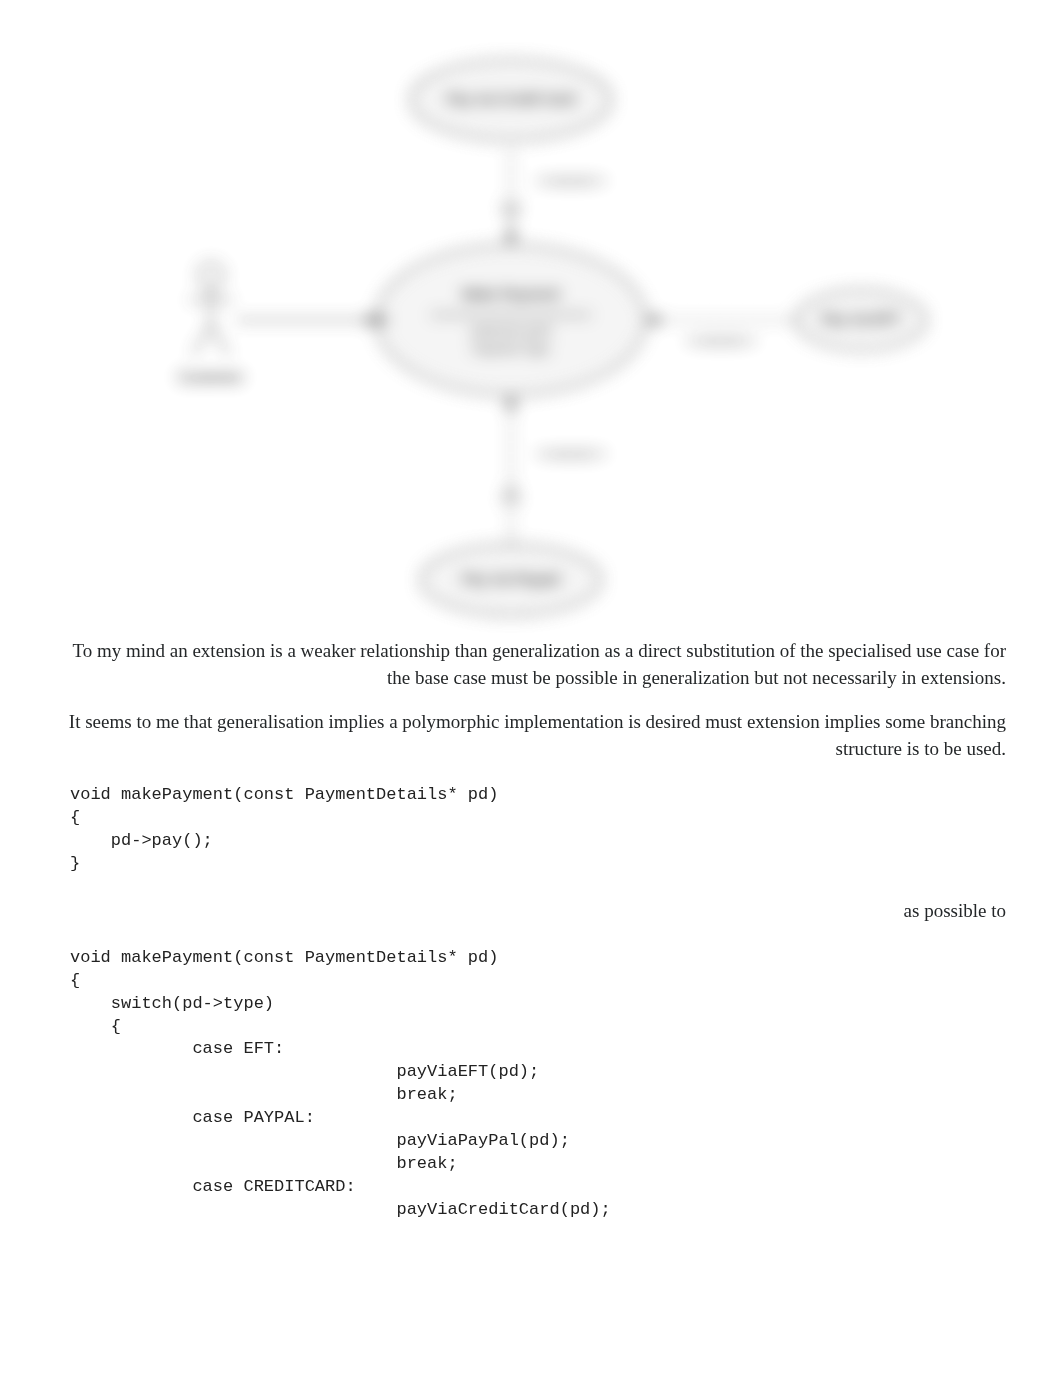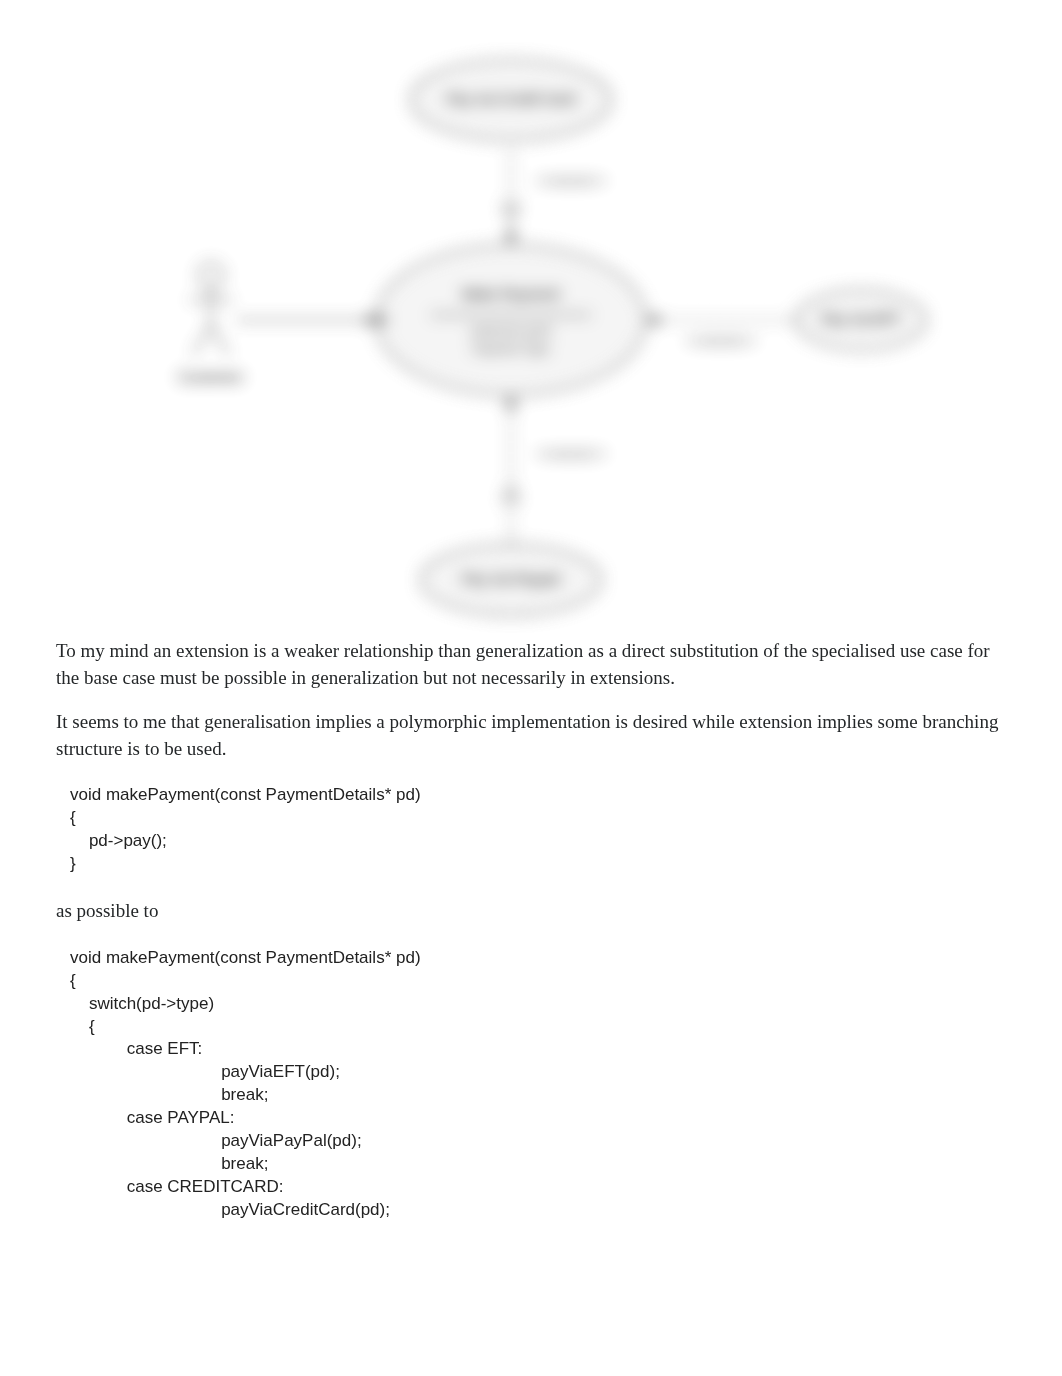--- a/index.html
+++ b/index.html
@@ -62,23 +62,24 @@
   .arrowhead {
     fill: #4a4a4a;
   }
   .tri-open {
     fill: #fff;
     stroke: #4a4a4a;
     stroke-width: 2;
   }
   p.para {
     margin: 18px 0;
+    text-align: right;
   }
   pre.code {
-    font-family: Liberation Sans, sans-serif;
+    font-family: Liberation Mono, monospace;
     font-size: 17px;
     line-height: 1.35;
     background: transparent;
     margin: 22px 0 22px 14px;
     white-space: pre;
     color: #222;
   }
 </style>
 </head>
 <body>
@@ -142,21 +143,21 @@
         <polygon points="380,375 374,388 386,388" class="arrowhead"></polygon>
         <polygon points="380,480 372,466 388,466" class="tri-open" transform="rotate(180 380 473)"></polygon>
         <text x="440" y="435" class="dtext-small">&lt;&lt;extends&gt;&gt;</text>
       </g>
 
     </svg>
   </div>
 
   <p class="para">To my mind an extension is a weaker relationship than generalization as a direct substitution of the specialised use case for the base case must be possible in generalization but not necessarily in extensions.</p>
 
-  <p class="para">It seems to me that generalisation implies a polymorphic implementation is desired while extension implies some branching structure is to be used.</p>
+  <p class="para">It seems to me that generalisation implies a polymorphic implementation is desired must extension implies some branching structure is to be used.</p>
 
   <pre class="code">void makePayment(const PaymentDetails* pd)
 {
     pd-&gt;pay();
 }</pre>
 
   <p class="para">as possible to</p>
 
   <pre class="code">void makePayment(const PaymentDetails* pd)
 {

